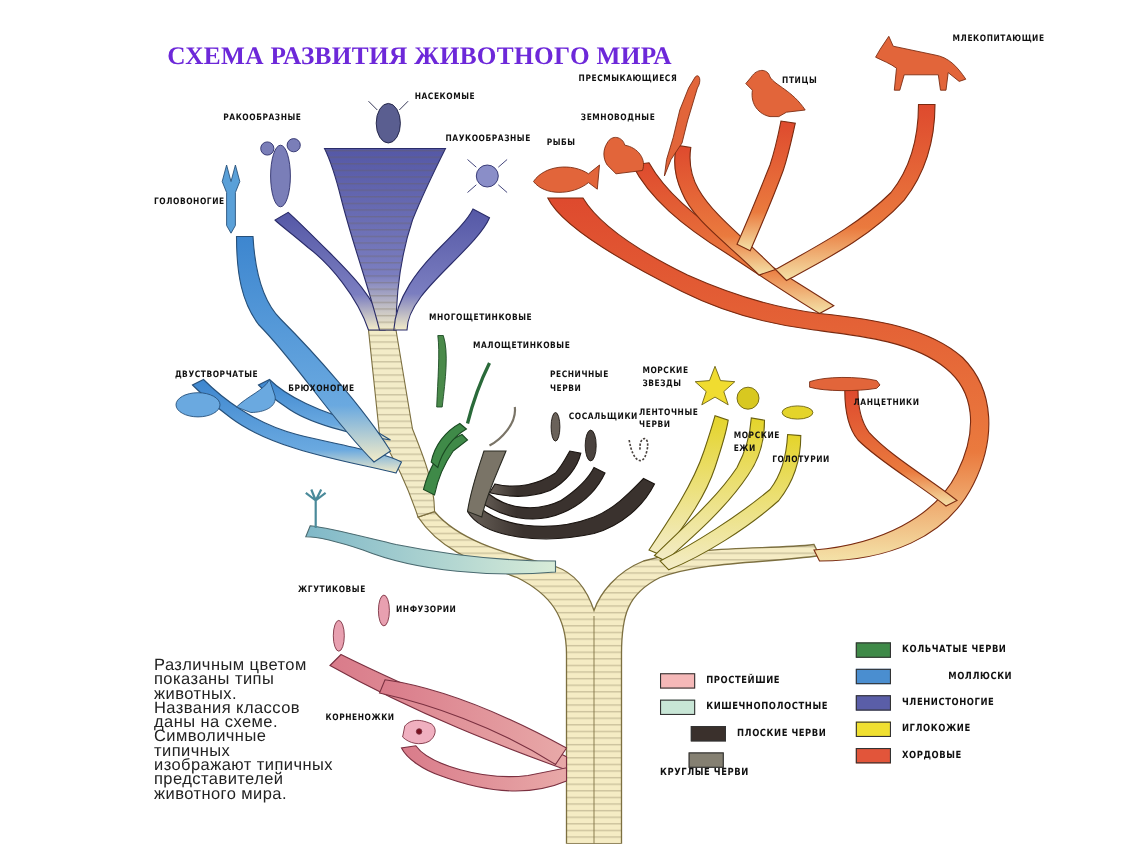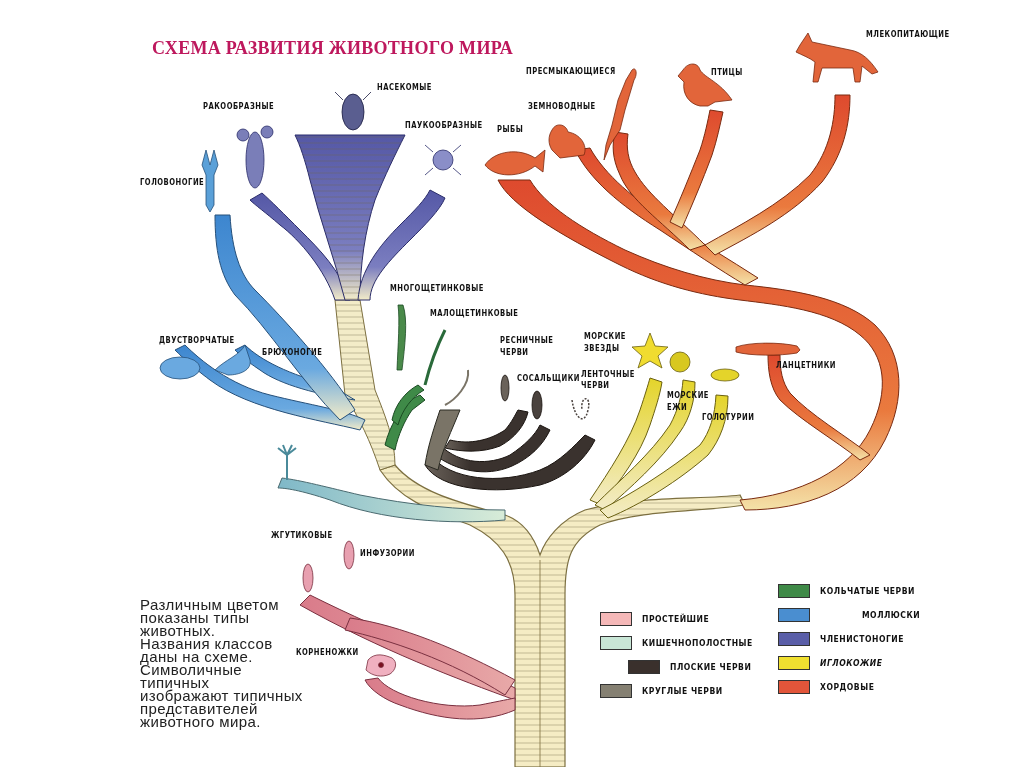--- a/index.html
+++ b/index.html
@@ -1,18 +1,18 @@
 <!DOCTYPE html>
 <html><head>
 <meta charset="utf-8">
 <style>
   html,body{margin:0;padding:0;background:#ffffff;}
   body{width:1024px;height:767px;position:relative;overflow:hidden;font-family:"Liberation Sans",sans-serif;}
   #tree{position:absolute;left:0;top:0;width:1024px;height:767px;}
-  .title{position:absolute;left:152px;top:38px;font-family:"Liberation Serif",serif;font-weight:bold;font-size:18px;color:#be185d;letter-spacing:0.3px;}
+  .title{position:absolute;left:152px;top:38px;font-family:"Liberation Serif",serif;font-weight:bold;font-size:23px;color:#6d28d9;letter-spacing:0.3px;}
   .lbl{position:absolute;font-family:"DejaVu Sans",sans-serif;font-weight:bold;font-size:8px;color:#111;letter-spacing:0.6px;white-space:nowrap;line-height:10px;transform:scaleX(0.85);transform-origin:left top;}
   .note{position:absolute;left:140px;top:598px;width:170px;font-family:"Liberation Sans",sans-serif;font-size:15px;line-height:13px;color:#222;letter-spacing:0.4px;}
   .note span{display:block;}
   .legend{position:absolute;}
   .leg-item{position:absolute;display:flex;align-items:center;white-space:nowrap;}
   .swatch{width:32px;height:14px;border:1.5px solid #333;margin-right:10px;box-sizing:border-box;}
   .leg-label{font-family:"DejaVu Sans",sans-serif;font-weight:bold;font-size:9px;color:#111;letter-spacing:0.6px;transform:scaleX(0.85);transform-origin:left center;}
 </style>
 </head>
 <body>
@@ -257,38 +257,38 @@
     <span class="leg-label">ПРОСТЕЙШИЕ</span>
   </div>
   <div class="leg-item" style="left:600px;top:636px;">
     <div class="swatch" style="background: rgb(200, 230, 214);"></div>
     <span class="leg-label">КИШЕЧНОПОЛОСТНЫЕ</span>
   </div>
   <div class="leg-item" style="left:600px;top:660px;padding-left:28px;">
     <div class="swatch" style="background: rgb(58, 48, 44);"></div>
     <span class="leg-label">ПЛОСКИЕ ЧЕРВИ</span>
   </div>
-  <div class="leg-item" style="left:600px;top:684px;">
+  <div class="leg-item" style="left:600px;top:684px;flex-direction:column;">
     <div class="swatch" style="background: rgb(133, 128, 114);"></div>
     <span class="leg-label">КРУГЛЫЕ ЧЕРВИ</span>
   </div>
 
   <div class="leg-item" style="left:778px;top:584px;align-items:center;">
     <div class="swatch" style="background: rgb(63, 138, 72);"></div>
     <span class="leg-label">КОЛЬЧАТЫЕ ЧЕРВИ</span>
   </div>
   <div class="leg-item" style="left:778px;top:608px;gap:42px;">
     <div class="swatch" style="background: rgb(74, 142, 208);"></div>
     <span class="leg-label">МОЛЛЮСКИ</span>
   </div>
   <div class="leg-item" style="left:778px;top:632px;">
     <div class="swatch" style="background: rgb(90, 94, 168);"></div>
     <span class="leg-label">ЧЛЕНИСТОНОГИЕ</span>
   </div>
-  <div class="leg-item" style="left:778px;top:656px;font-style:italic;">
+  <div class="leg-item" style="left:778px;top:656px;">
     <div class="swatch" style="background: rgb(240, 224, 48);"></div>
     <span class="leg-label">ИГЛОКОЖИЕ</span>
   </div>
   <div class="leg-item" style="left:778px;top:680px;justify-content:center;">
     <div class="swatch" style="background: rgb(226, 85, 58);"></div>
     <span class="leg-label">ХОРДОВЫЕ</span>
   </div>
 </div>
 
 </body></html>

